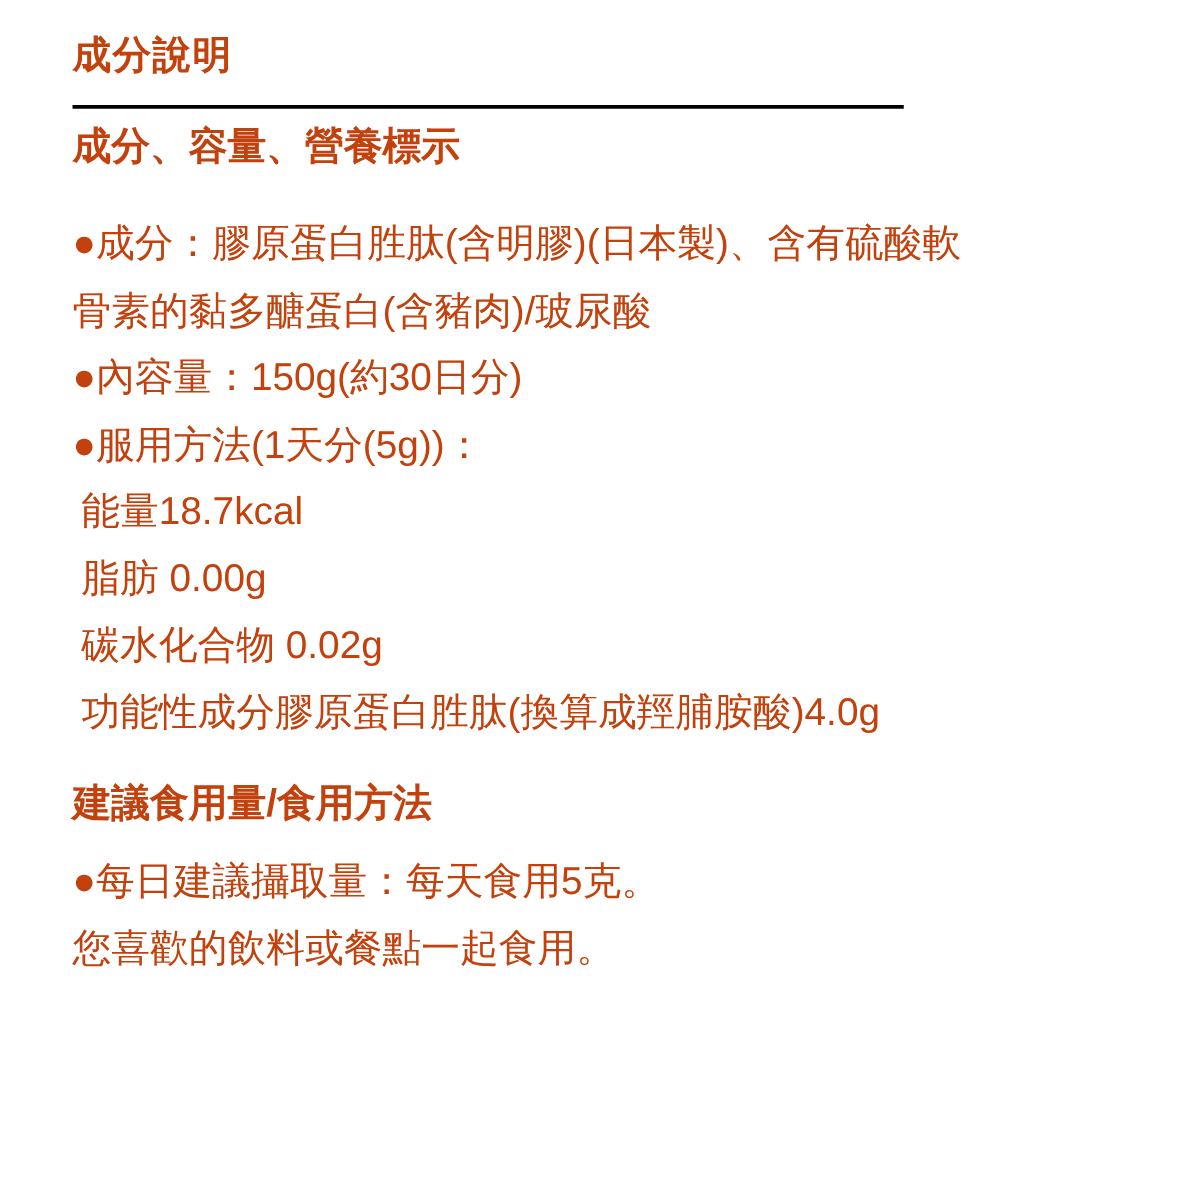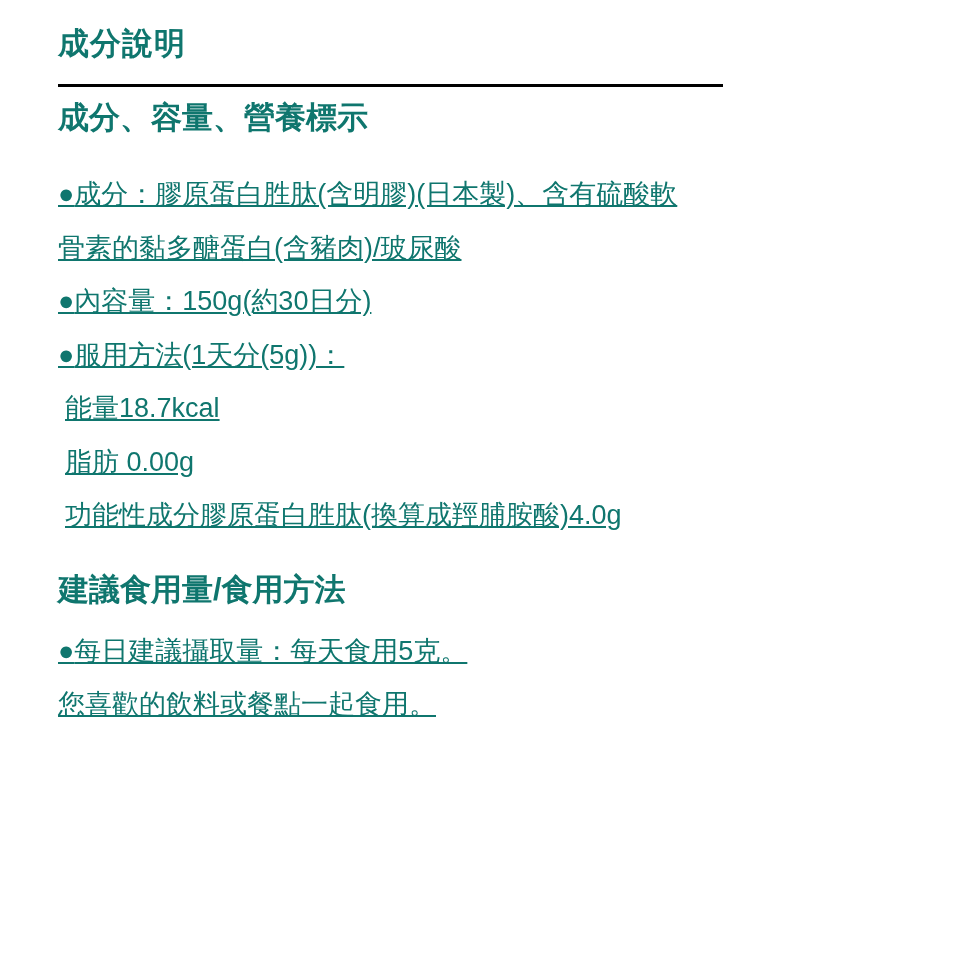--- a/index.html
+++ b/index.html
@@ -6,21 +6,21 @@
     margin: 0;
     padding: 0;
     background: #ffffff;
   }
   .page {
     position: relative;
     width: 960px;
     height: 960px;
     box-sizing: border-box;
     background: #ffffff;
-    color: #0f766e;
+    color: #c2410c;
     overflow: hidden;
   }
   .doc {
     box-sizing: border-box;
     padding: 26px 0 0 58px;
     font-family: "Liberation Sans", sans-serif;
   }
   .title {
     font-family: "Liberation Serif", "DejaVu Serif", serif;
     font-weight: 700;
@@ -37,23 +37,22 @@
   }
   .heading {
     font-size: 31px;
     font-weight: 700;
     line-height: 40px;
     white-space: nowrap;
   }
   .h1 { margin-top: 13px; font-family: Liberation Mono, monospace; }
   .h2 { margin-top: 27px; }
   .lines {
-    font-size: 27px;
+    font-size: 31px;
     font-weight: 500;
-    text-decoration: underline;
   }
   .s1 { margin-top: 28px; }
   .s2 { margin-top: 15px; }
   .line {
     line-height: 53.5px;
     white-space: nowrap;
   }
   .indent { padding-left: 7px; }
   .bullet { letter-spacing: 0; }
 </style>
@@ -69,20 +68,21 @@
 
     <div class="heading h1">成分、容量、營養標示</div>
 
     <div class="lines s1">
       <div class="line"><span class="bullet">●</span><span>成分：膠原蛋白胜肽(含明膠)(日本製)、含有硫酸軟</span></div>
       <div class="line"><span class="bullet"></span><span>骨素的黏多醣蛋白(含豬肉)/玻尿酸</span></div>
       <div class="line"><span class="bullet">●</span><span>內容量：150g(約30日分)</span></div>
       <div class="line"><span class="bullet">●</span><span>服用方法(1天分(5g))：</span></div>
       <div class="line indent"><span class="bullet"></span><span>能量18.7kcal</span></div>
       <div class="line indent"><span class="bullet"></span><span>脂肪 0.00g</span></div>
+      <div class="line indent"><span class="bullet"></span><span>碳水化合物 0.02g</span></div>
       <div class="line indent"><span class="bullet"></span><span>功能性成分膠原蛋白胜肽(換算成羥脯胺酸)4.0g</span></div>
     </div>
 
     <div class="heading h2">建議食用量/食用方法</div>
 
     <div class="lines s2">
       <div class="line"><span class="bullet">●</span><span>每日建議攝取量：每天食用5克。</span></div>
       <div class="line"><span class="bullet"></span><span>您喜歡的飲料或餐點一起食用。</span></div>
     </div>
 

